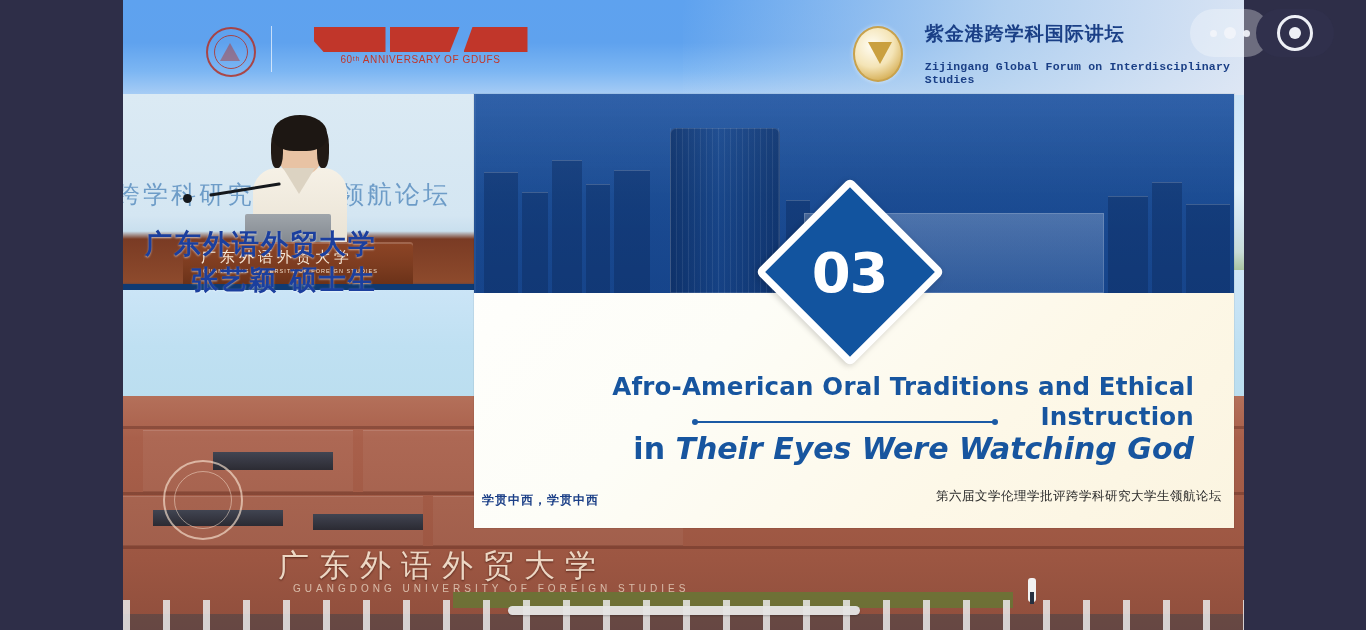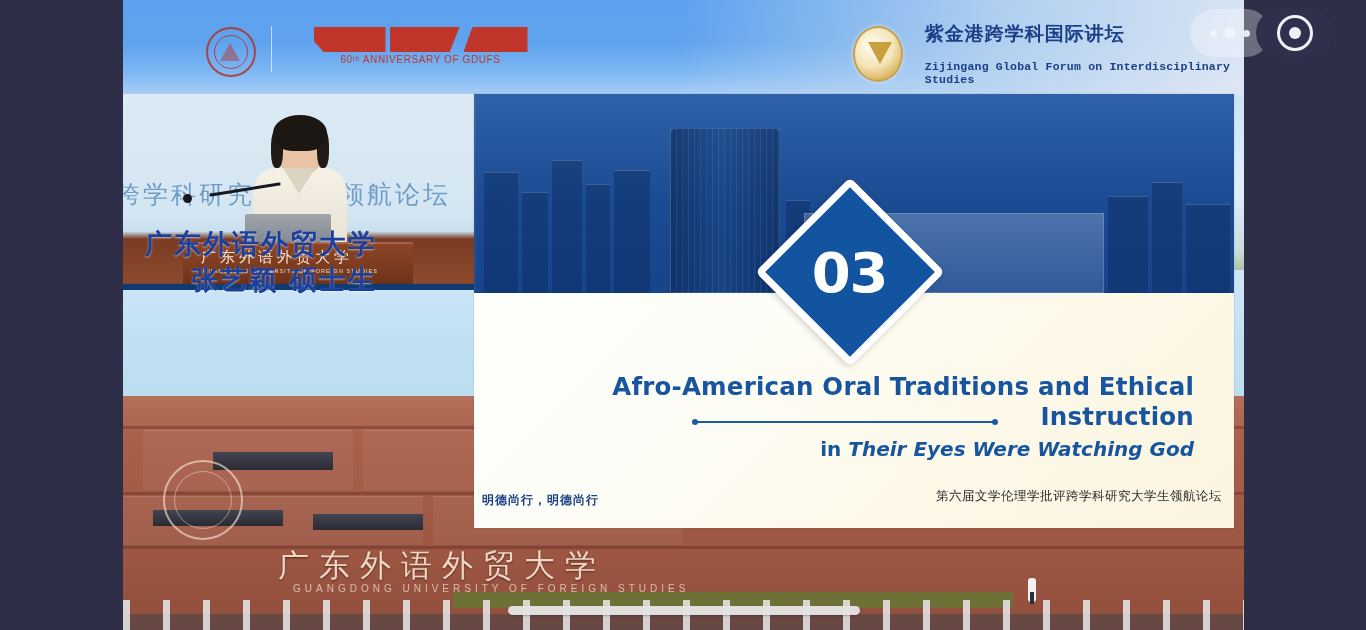--- a/index.html
+++ b/index.html
@@ -140,21 +140,21 @@
     box-shadow:inset 0 0 0 1px rgba(255,255,255,.16);}
   .slide-white{position:absolute;left:0;top:199px;width:760px;height:235px;}
   .diamond{position:absolute;left:309px;top:111px;width:120px;height:120px;background:#12549f;
     transform:rotate(45deg);border:7px solid #ffffff;border-radius:6px;
     display:flex;align-items:center;justify-content:center;box-shadow:0 2px 6px rgba(0,0,0,.18);}
   .diamond span{transform:rotate(-45deg);color:#fff;font-size:56px;font-weight:bold;letter-spacing:-1px;
     font-family:"DejaVu Sans",sans-serif;}
   .ttl{position:absolute;left:40px;top:278px;width:680px;text-align:right;color:#17559f;}
   .ttl .l1{font-size:24.5px;font-weight:bold;letter-spacing:.2px;line-height:30px;
     font-family:"DejaVu Sans","Liberation Sans",sans-serif;}
-  .ttl .l2{font-size:20px;font-weight:bold;line-height:30px;margin-top:2px;
+  .ttl .l2{font-size:30px;font-weight:bold;line-height:30px;margin-top:2px;
     font-family:"DejaVu Sans","Liberation Sans",sans-serif;}
   .ttl .l2 em{font-style:italic;}
   .ttl-rule{position:absolute;left:221px;top:327px;width:300px;height:2px;background:#1b5aa5;}
   .ttl-rule:before,.ttl-rule:after{content:"";position:absolute;top:-2px;width:6px;height:6px;border-radius:50%;
     background:#1b5aa5;}
   .ttl-rule:before{left:-3px;} .ttl-rule:after{right:-3px;}
   .motto{position:absolute;left:8px;top:398px;font-size:12px;color:#1b3f87;font-weight:bold;
     font-family:"Liberation Serif",serif;letter-spacing:1px;}
   .forum{position:absolute;right:12px;top:394px;font-size:12.5px;color:#2a2a2a;letter-spacing:.5px;
     font-family:Liberation Sans, sans-serif;}
@@ -286,21 +286,21 @@
       <div class="diamond">
         <span>03</span>
       </div>
 
       <div class="ttl">
         <div class="l1">Afro-American Oral Traditions and Ethical Instruction</div>
         <div class="l2"><span>in </span><em>Their Eyes Were Watching God</em></div>
       </div>
       <div class="ttl-rule"></div>
 
-      <div class="motto">明德尚行，明德尚行</div>
+      <div class="motto">学贯中西，学贯中西</div>
       <div class="forum">第六届文学伦理学批评跨学科研究大学生领航论坛</div>
     </div>
 
     <div class="caption">
       <div class="l1">广东外语外贸大学</div>
       <div class="l2">张艺颖 硕士生</div>
     </div>
 
   </div>
 

